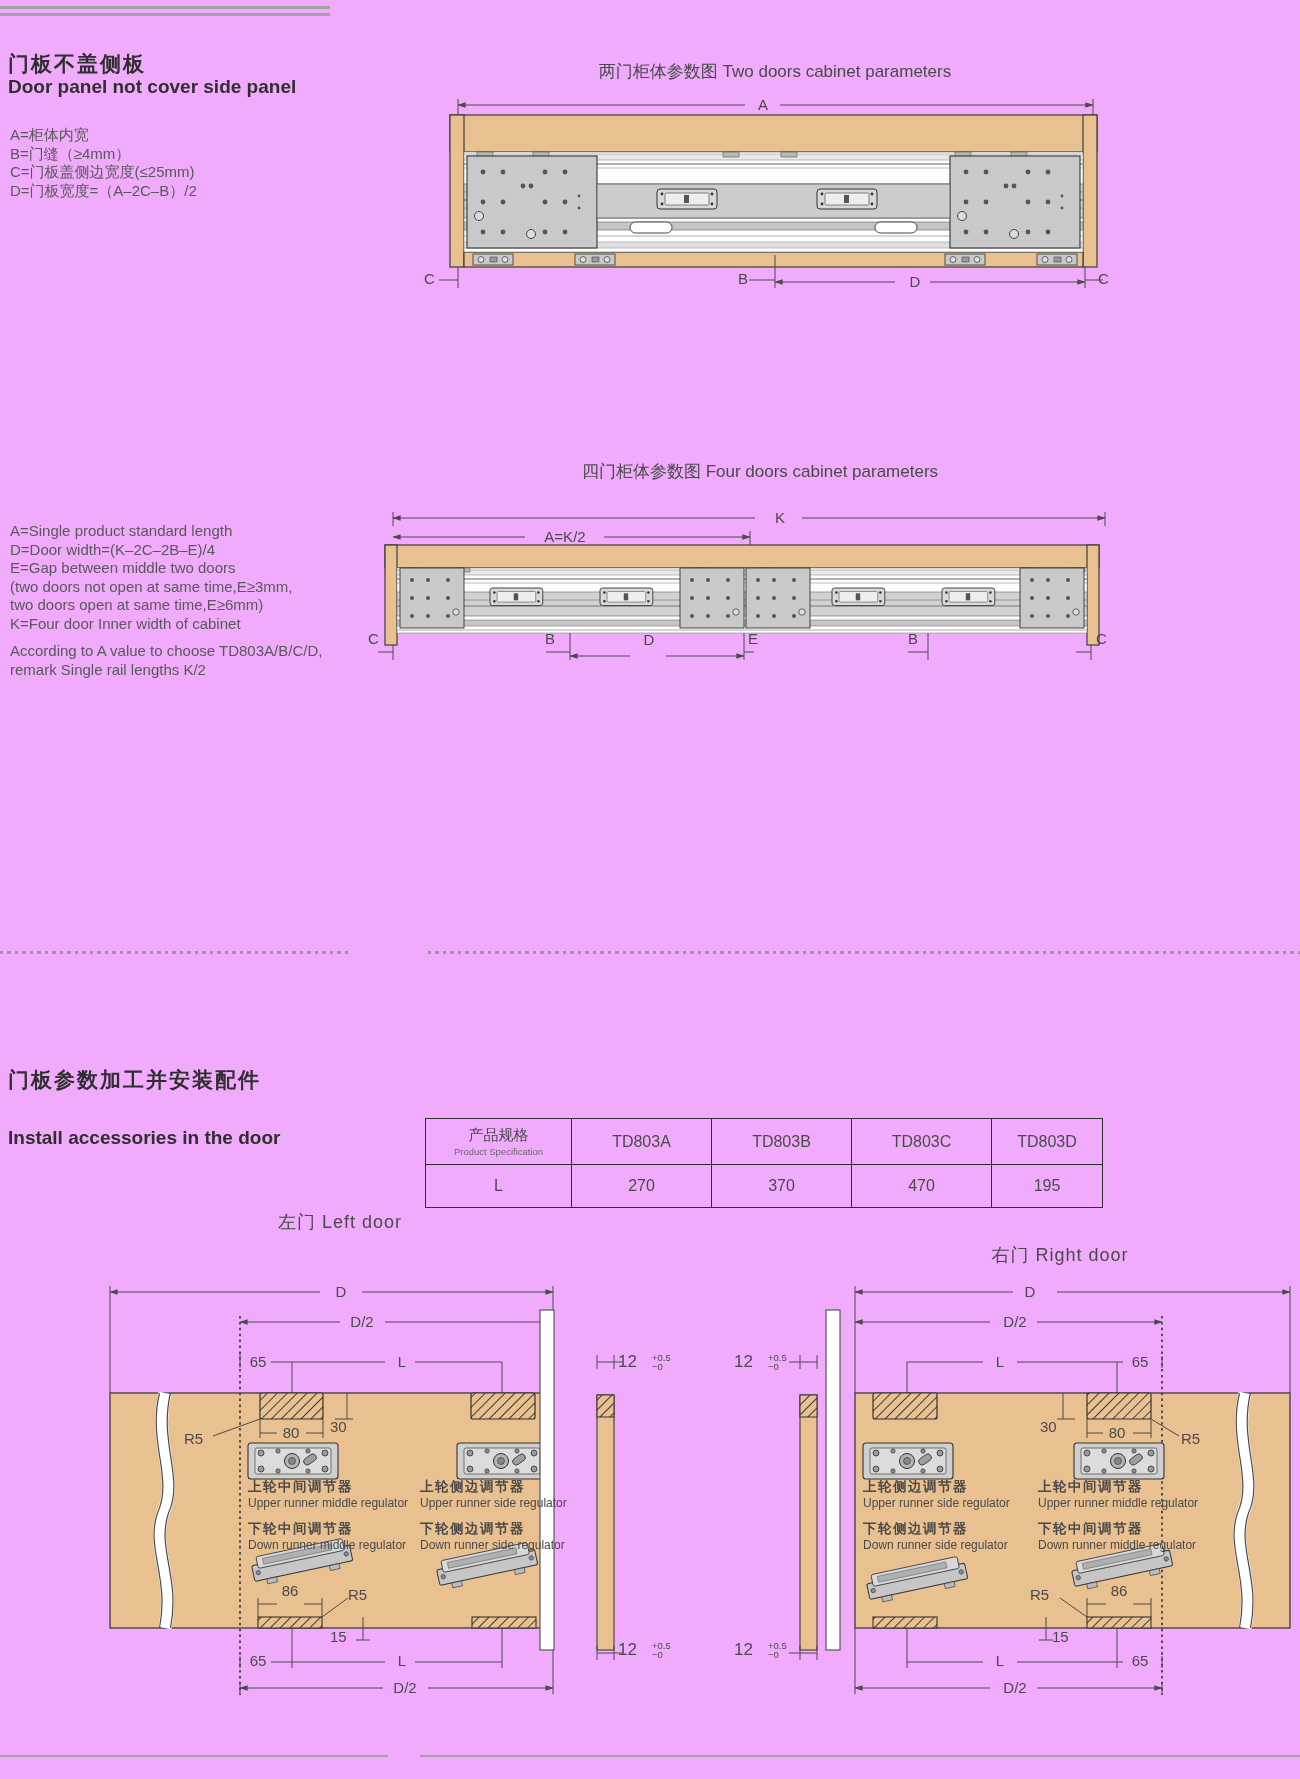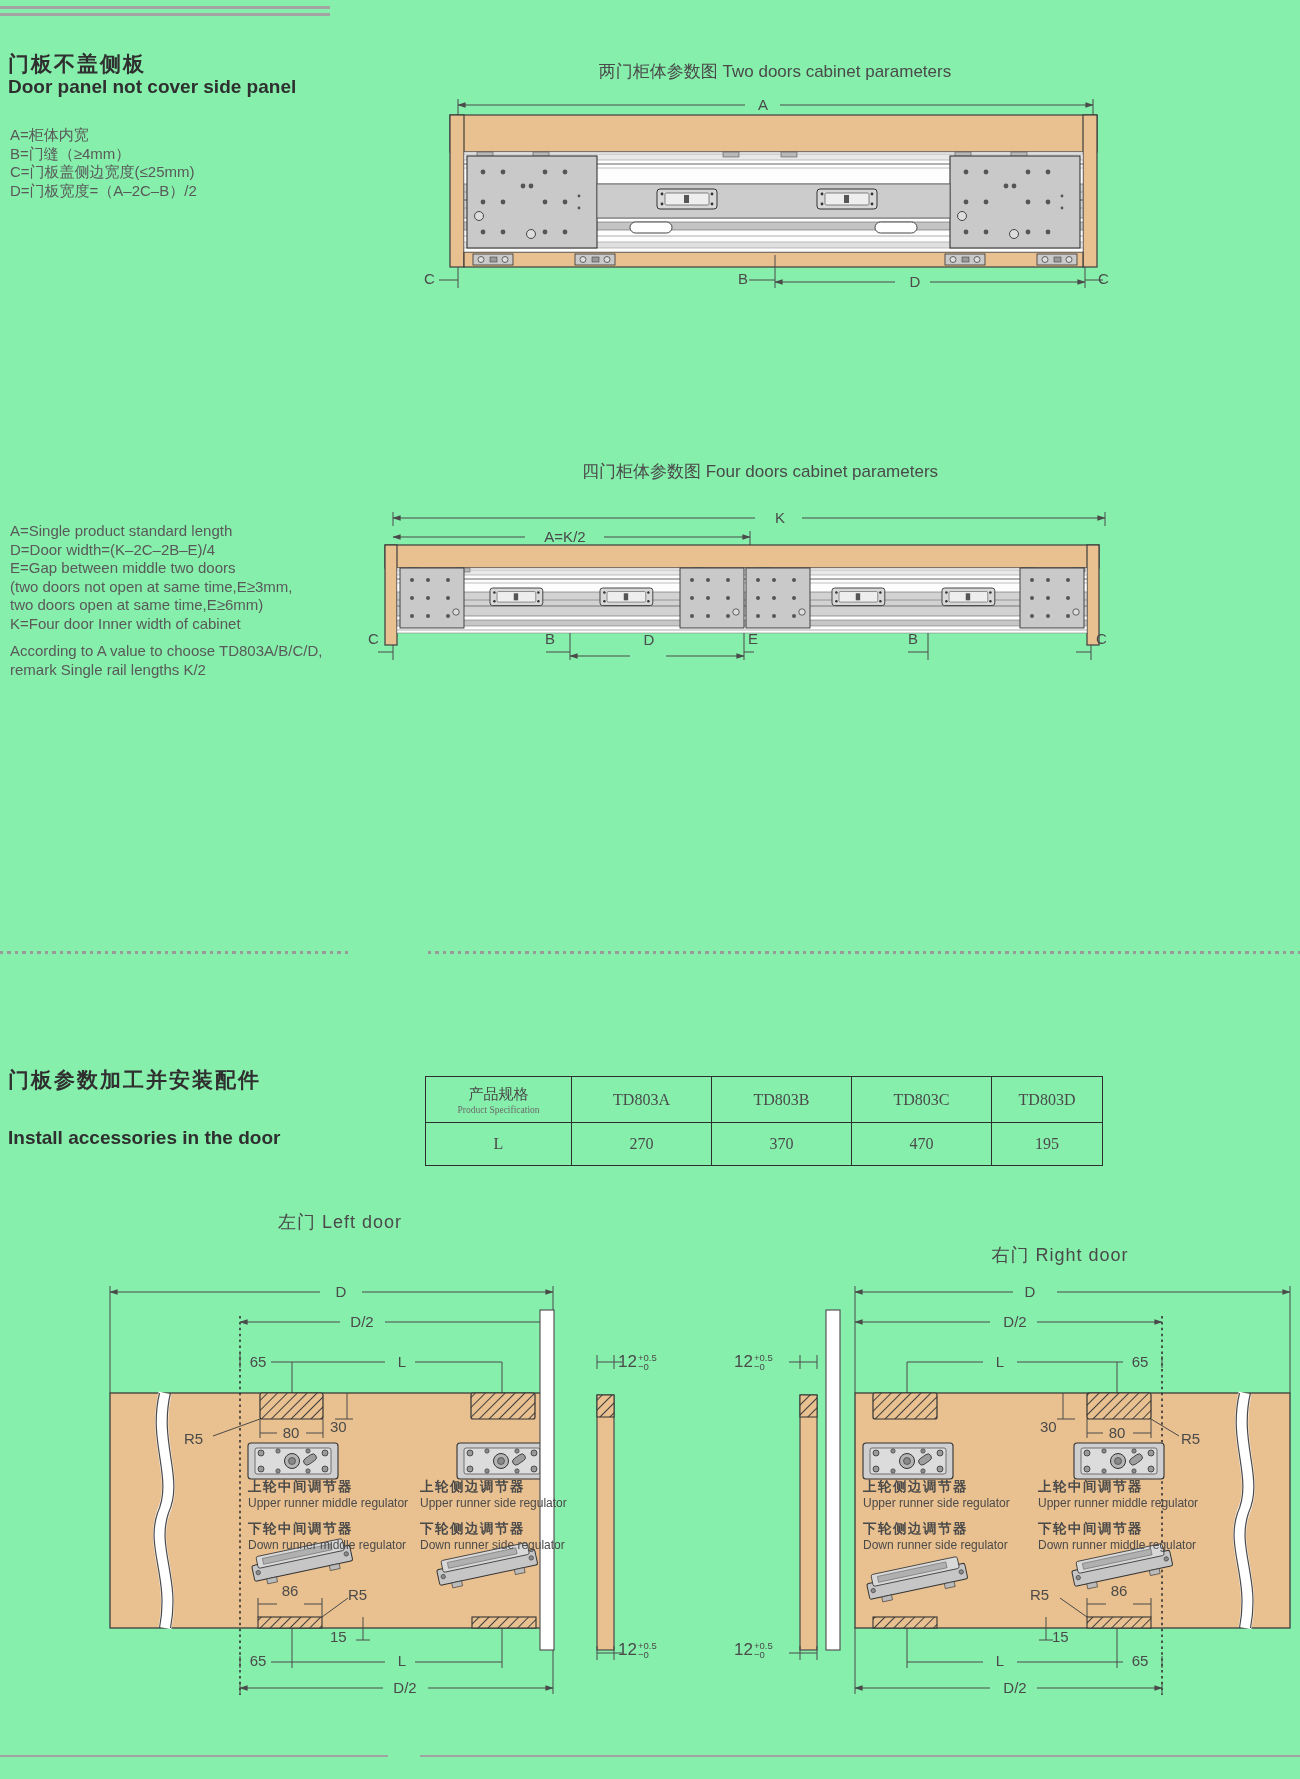--- a/index.html
+++ b/index.html
@@ -1,33 +1,33 @@
 <!DOCTYPE html>
 <html><head>
 <meta charset="utf-8">
 <style>
   html,body{margin:0;padding:0;background:#fff;}
   body{font-family:"Liberation Sans","DejaVu Sans",sans-serif;}
-  #page{position:relative;width:1300px;height:1779px;background:#86efac;overflow:hidden;}
+  #page{position:relative;width:1300px;height:1779px;background:#f0abfc;overflow:hidden;}
   .abs{position:absolute;}
   .hr{position:absolute;background:#a3a3a3;}
   .dashed{position:absolute;height:2.5px;background:repeating-linear-gradient(90deg,#9a9a9a 0 3.5px,transparent 3.5px 7.5px);}
   .sec-title-cn{position:absolute;font-size:21px;font-weight:bold;color:#2f2f2f;letter-spacing:2px;white-space:nowrap;}
   .sec-title-en{position:absolute;font-size:19px;font-weight:bold;color:#2f2f2f;white-space:nowrap;}
   .param-block{position:absolute;}
   .param-block div{font-size:15px;color:#595959;line-height:18.6px;white-space:nowrap;}
   .diagram-title{position:absolute;font-size:17px;color:#4a4a4a;text-align:center;white-space:nowrap;}
   .door-title{position:absolute;font-size:18px;color:#4a4a4a;text-align:center;letter-spacing:1px;white-space:nowrap;}
   .dim{position:absolute;font-size:15px;color:#4a4a4a;white-space:nowrap;}
   .c{text-align:center;}
   .reg-label{position:absolute;color:#4a4a4a;white-space:nowrap;}
   .reg-label .cn{font-size:13.5px;font-weight:bold;letter-spacing:1.5px;}
   .reg-label .en{font-size:12px;margin-top:0px;}
   .tol{position:absolute;font-size:17px;color:#4a4a4a;display:flex;align-items:center;white-space:nowrap;}
-  .tol .stack{display:inline-flex;flex-direction:column;font-size:9.5px;line-height:9.5px;margin-left:1px;}
+  .tol .stack{display:inline-flex;flex-direction:column;font-size:9.5px;line-height:9.5px;margin-left:15px;}
   .tol .stack i{font-style:normal;}
   table.spec{position:absolute;border-collapse:collapse;table-layout:fixed;}
   table.spec td{border:1.6px solid #2e2e2e;text-align:center;vertical-align:middle;color:#4a4a4a;font-size:16px;padding:0;}
   table.spec .hcn{font-size:15px;color:#4a4a4a;}
   table.spec .hen{font-size:9.5px;color:#6a6a6a;margin-top:1px;}
 </style>
 </head>
 <body>
 
 <div id="page">
@@ -281,21 +281,21 @@
   <div class="dim" style="left:748px;top:630px;">E</div>
   <div class="dim" style="left:908px;top:630px;">B</div>
   <div class="dim" style="left:1096px;top:630px;">C</div>
 
   <div class="dashed" style="left:0;top:951px;width:352px;"></div>
   <div class="dashed" style="left:428px;top:951px;width:872px;"></div>
 
   <div class="sec-title-cn" style="left:8px;top:1066px;">门板参数加工并安装配件</div>
   <div class="sec-title-en" style="left:8px;top:1091px;margin-top:36px;">Install accessories in the door</div>
 
-  <table class="spec" style="left:425px;top:1076px;width:677px;font-family:Liberation Serif, serif;">
+  <table class="spec" style="left:425px;top:1118px;width:677px;">
     <colgroup>
         <col style="width:146px">
         <col style="width:140px">
         <col style="width:140px">
         <col style="width:140px">
         <col style="width:111px">
       </colgroup>
     <tbody>
         <tr style="height:46px;">
       <td>

